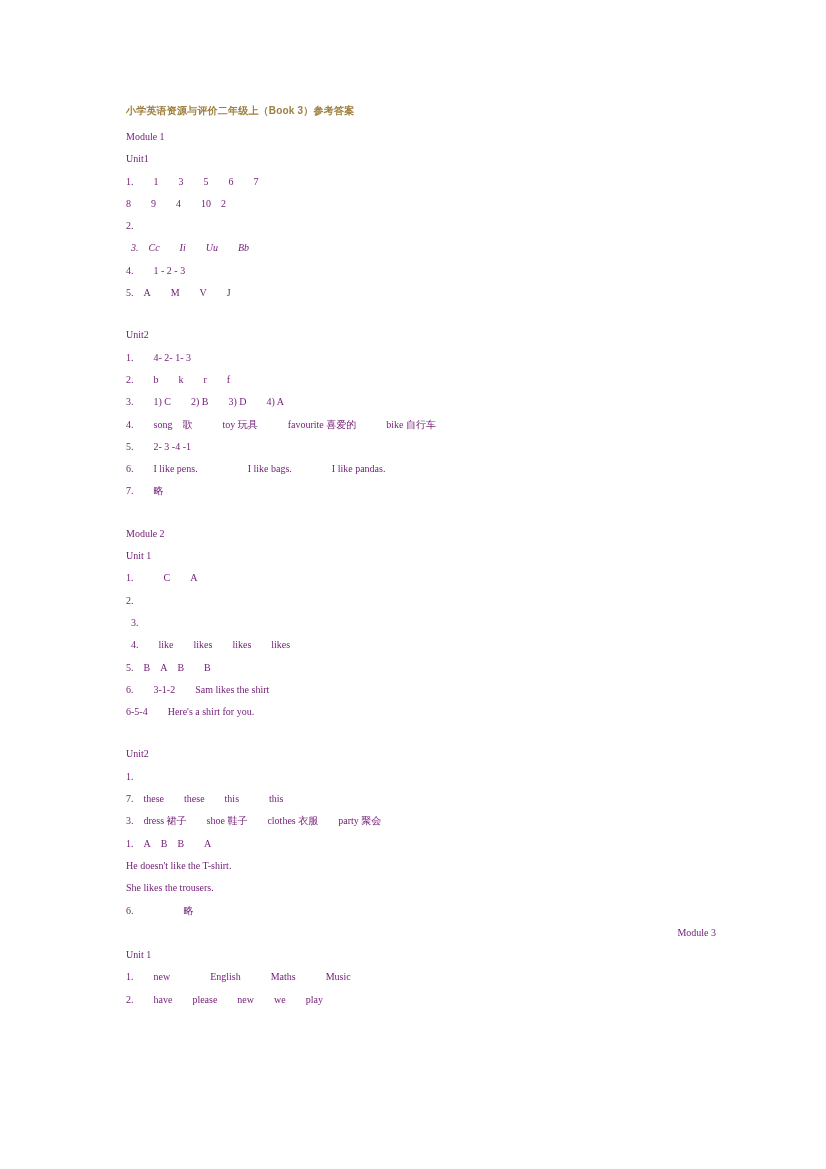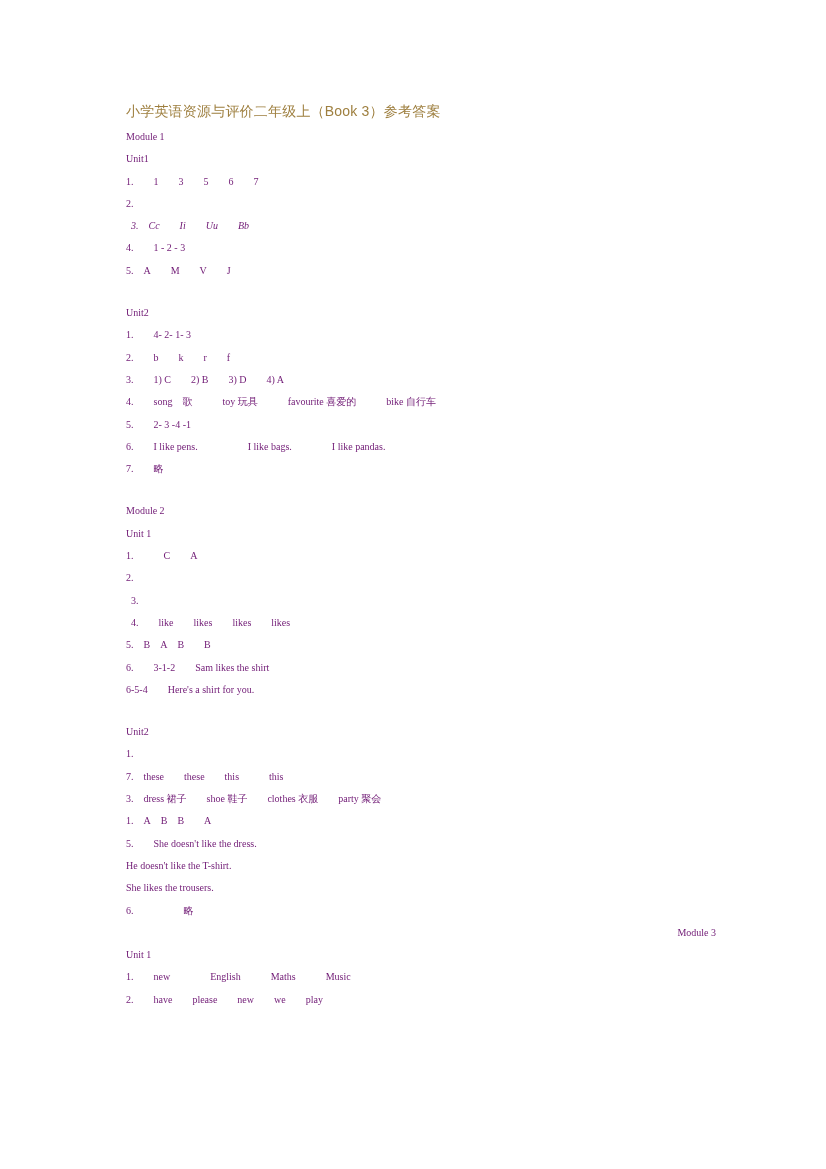--- a/index.html
+++ b/index.html
@@ -18,22 +18,22 @@
   }
   .page {
     width: 826px;
     height: 1169px;
     box-sizing: border-box;
     padding: 100px 110px 0 126px;
     background: #ffffff;
   }
   .doc-title {
     font-family: "Liberation Sans", "DejaVu Sans", sans-serif;
-    font-weight: normal;
-    font-size: 14px;
+    font-weight: bold;
+    font-size: 10px;
     color: #9e7f3f;
     letter-spacing: 0.2px;
     line-height: 22px;
     margin: 0 0 4px 0;
     white-space: pre;
   }
   .line {
     font-family: "Liberation Serif", "DejaVu Serif", serif;
     font-size: 10px;
     line-height: 22.3px;
@@ -47,20 +47,21 @@
 <body style="background: rgb(255, 255, 255);">
 
 <div class="page">
 
   <div class="doc-title" style="color: rgb(158, 127, 63);">小学英语资源与评价二年级上（Book 3）参考答案</div>
 
   <div id="body-content">
       <div class="line">Module 1</div>
       <div class="line">Unit1</div>
       <div class="line">1.  1  3  5  6  7</div>
+      <div class="line">8  9  4  10 2</div>
       <div class="line">2.</div>
       <div class="line" style="padding-left: 5px; font-style: italic;">3. Cc  Ii  Uu  Bb</div>
       <div class="line">4.  1 - 2 - 3</div>
       <div class="line">5. A  M  V  J</div>
       <div class="spacer-md"></div>
       <div class="line">Unit2</div>
       <div class="line">1.  4- 2- 1- 3</div>
       <div class="line">2.  b  k  r  f</div>
       <div class="line">3.  1) C  2) B  3) D  4) A</div>
       <div class="line">4.  song 歌   toy 玩具   favourite 喜爱的   bike 自行车</div>
@@ -76,21 +77,20 @@
       <div class="line" style="padding-left: 5px;">4.  like  likes  likes  likes</div>
       <div class="line">5. B A B  B</div>
       <div class="line">6.  3-1-2  Sam likes the shirt</div>
       <div class="line">6-5-4  Here's a shirt for you.</div>
       <div class="spacer-md"></div>
       <div class="line">Unit2</div>
       <div class="line">1.</div>
       <div class="line">7. these  these  this   this</div>
       <div class="line">3. dress 裙子  shoe 鞋子  clothes 衣服  party 聚会</div>
       <div class="line">1. A B B  A</div>
-      <div class="line">5.  She doesn't like the dress.</div>
       <div class="line">He doesn't like the T-shirt.</div>
       <div class="line">She likes the trousers.</div>
       <div class="line">6.     略</div>
       <div class="line" style="padding-left: 5px; text-align: right;">Module 3</div>
       <div class="line">Unit 1</div>
       <div class="line">1.  new    English   Maths   Music</div>
       <div class="line">2.  have  please  new  we  play</div>
     </div>
 
 </div>

